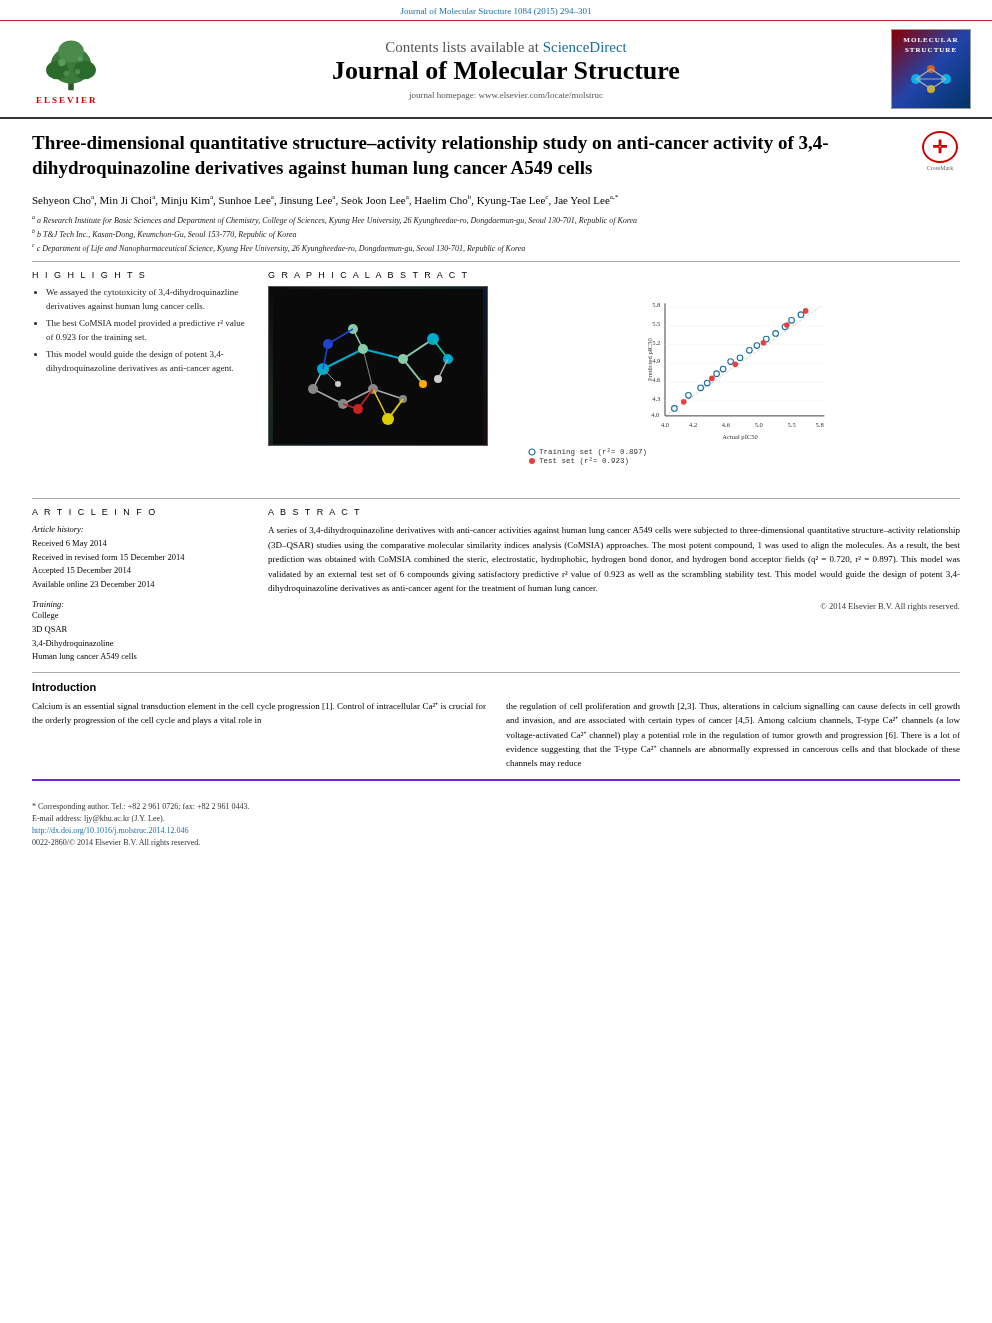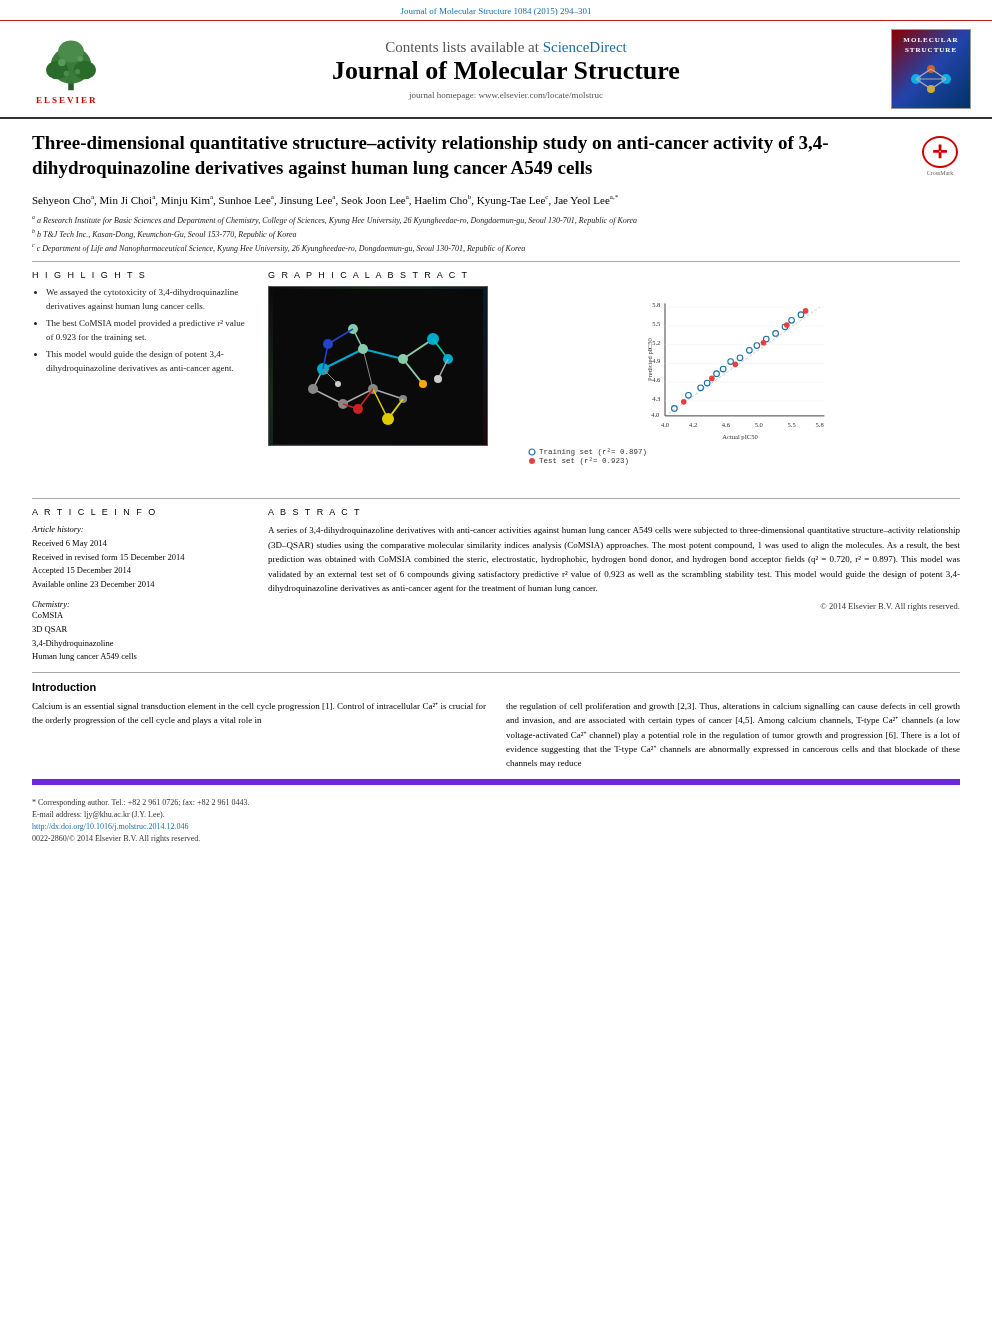--- a/index.html
+++ b/index.html
@@ -90,21 +90,21 @@
       font-size: 7px;
       font-weight: bold;
       text-align: center;
       padding: 4px;
     }
     .article-main {
       padding: 12px 32px;
     }
     .article-title-section {
       display: flex;
-      align-items: center;
+      align-items: flex-start;
       margin-bottom: 8px;
       padding-bottom: 4px;
     }
     .article-title {
       flex: 1;
       font-size: 19px;
       font-weight: bold;
       line-height: 1.3;
       color: #000;
       font-family: 'Times New Roman', Times, serif;
@@ -302,22 +302,22 @@
       margin-top: 6px;
     }
     .text-col {
       flex: 1;
       font-size: 9px;
       line-height: 1.6;
       text-align: justify;
     }
     .footnote-area {
       margin-top: 8px;
-      border-top: 6px solid #6d28d9;
-      padding-top: 12px;
+      border-top: 2px solid #6d28d9;
+      padding-top: 20px;
       font-size: 8px;
       line-height: 1.5;
       color: #333;
     }
     .doi-line {
       color: #1a6fa3;
       font-size: 8px;
     }
   </style>
 </head>
@@ -552,23 +552,23 @@
     <div class="article-info-col">
       <div class="info-heading">A R T I C L E   I N F O</div>
       <div class="article-history">
         <div class="history-label">Article history:</div>
         <div class="history-dates">Received 6 May 2014</div>
         <div class="history-dates">Received in revised form 15 December 2014</div>
         <div class="history-dates">Accepted 15 December 2014</div>
         <div class="history-dates">Available online 23 December 2014</div>
       </div>
       <div class="keywords-section">
-        <div class="keywords-label">Chemistry:</div>
+        <div class="keywords-label">Training:</div>
         <div class="keywords-list">
-          <div>CoMSIA</div>
+          <div>College</div>
           <div>3D QSAR</div>
           <div>3,4-Dihydroquinazoline</div>
           <div>Human lung cancer A549 cells</div>
         </div>
       </div>
     </div>
     <div class="abstract-col">
       <div class="info-heading">A B S T R A C T</div>
       <div class="abstract-text">A series of 3,4-dihydroquinazoline derivatives with anti-cancer activities against human lung cancer A549 cells were subjected to three-dimensional quantitative structure–activity relationship (3D–QSAR) studies using the comparative molecular similarity indices analysis (CoMSIA) approaches. The most potent compound, 1 was used to align the molecules. As a result, the best prediction was obtained with CoMSIA combined the steric, electrostatic, hydrophobic, hydrogen bond donor, and hydrogen bond acceptor fields (q² = 0.720, r² = 0.897). This model was validated by an external test set of 6 compounds giving satisfactory predictive r² value of 0.923 as well as the scrambling stability test. This model would guide the design of potent 3,4-dihydroquinazoline derivatives as anti-cancer agent for the treatment of human lung cancer.</div>
       <div class="copyright-line">© 2014 Elsevier B.V. All rights reserved.</div>

